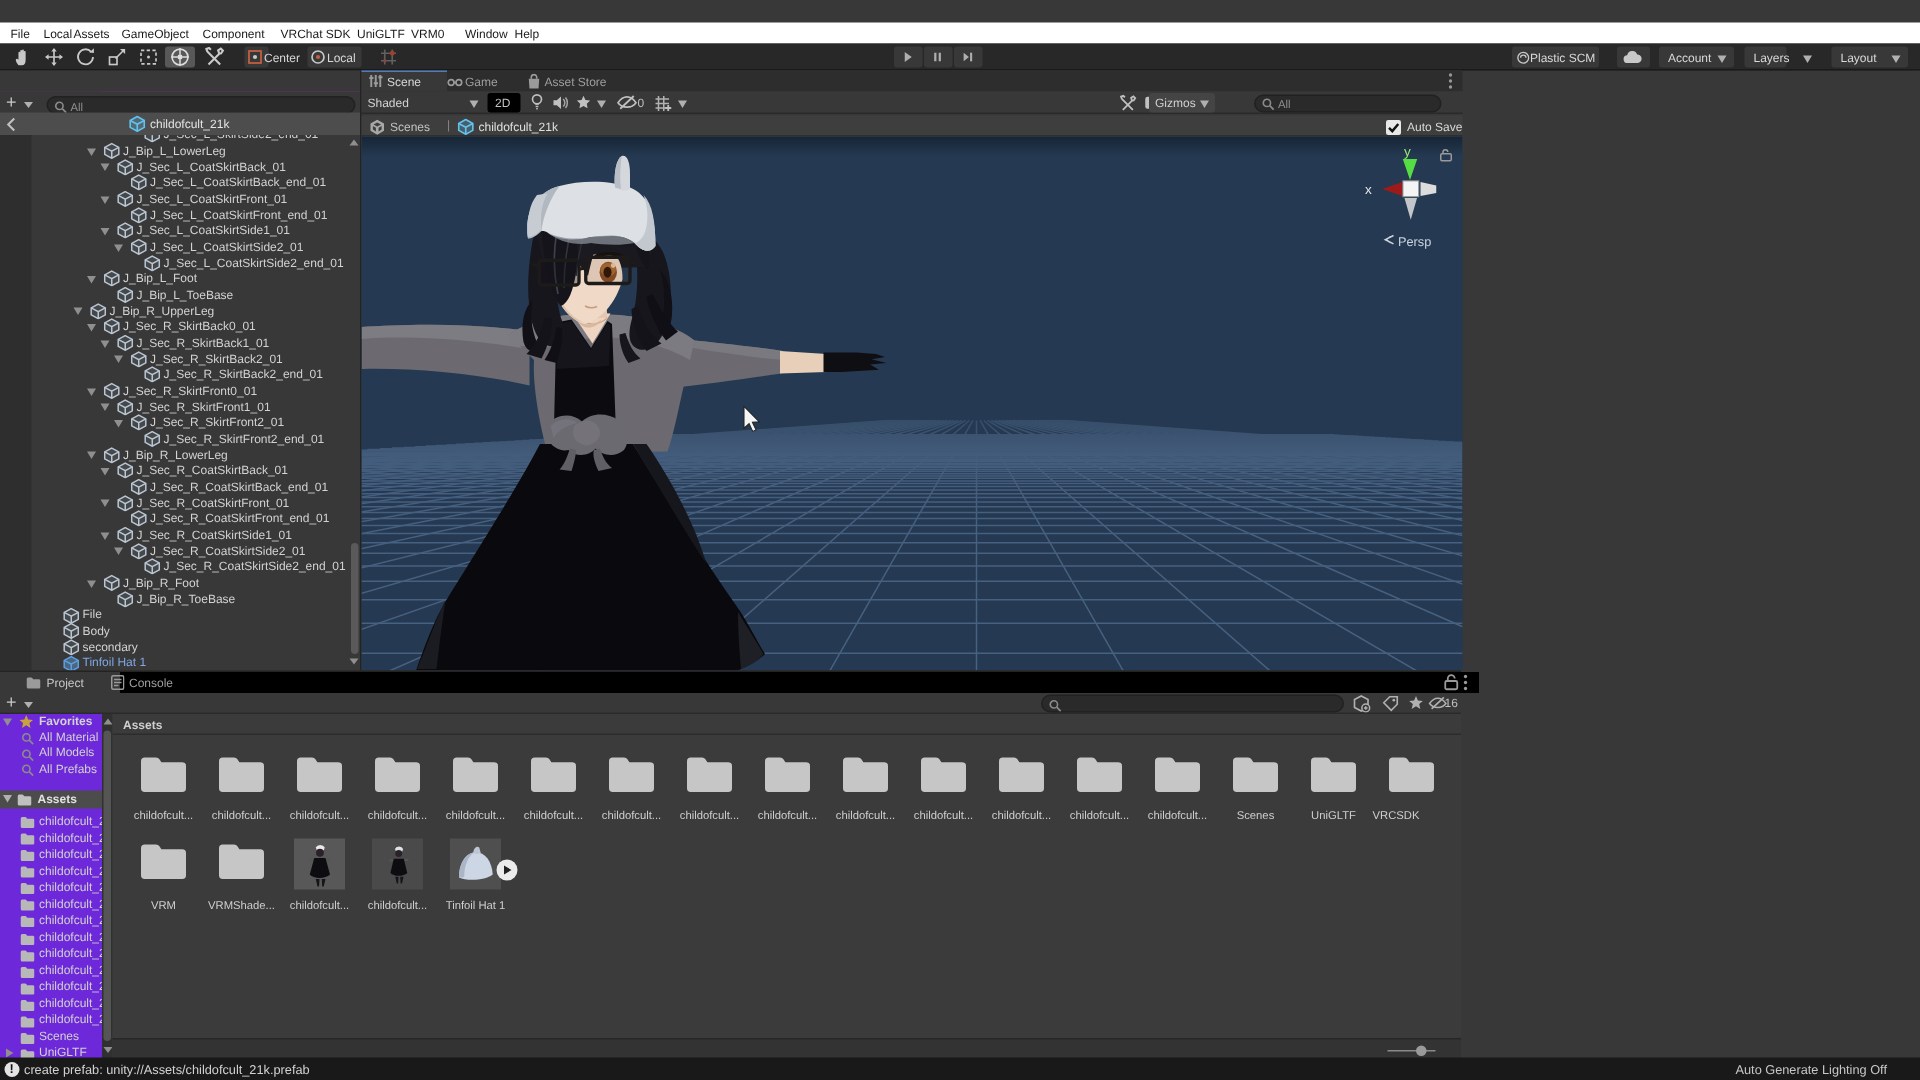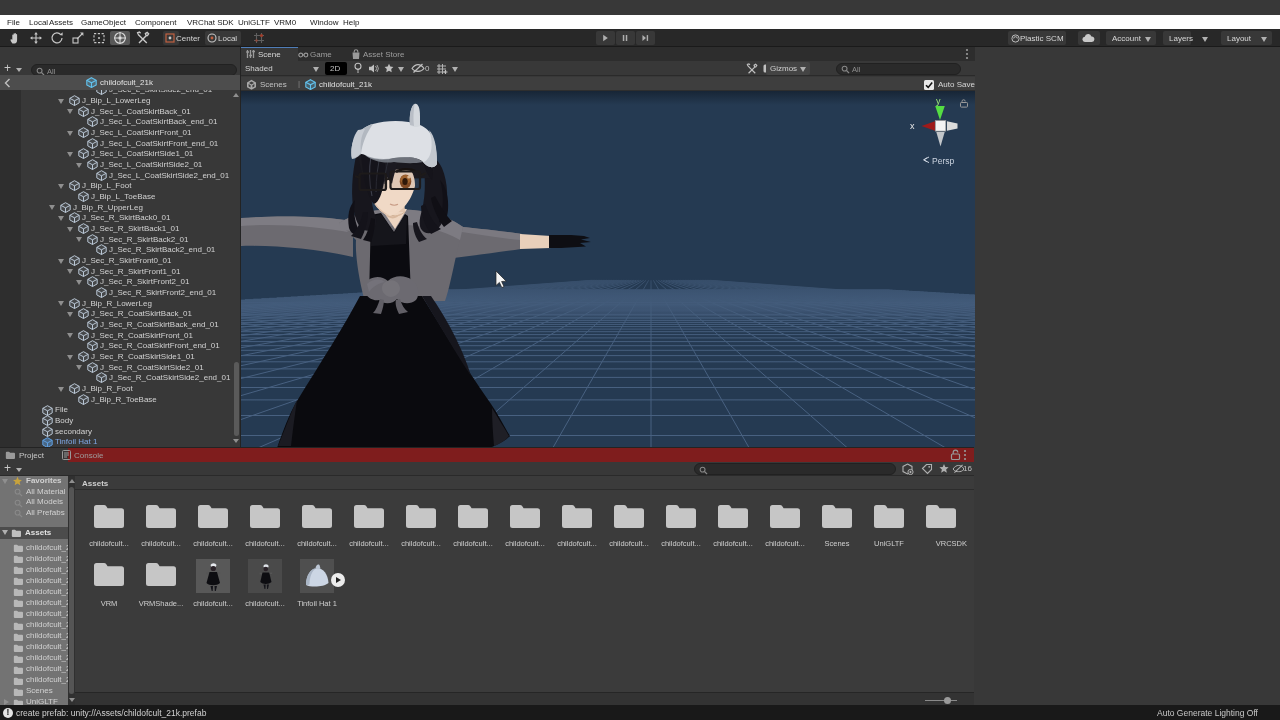--- a/index.html
+++ b/index.html
@@ -739,21 +739,21 @@
 <g stroke="#9a9a9a" stroke-width="1" fill="none">
               <rect x="959.5" y="102.5" width="7" height="4.6" rx="0.8"></rect>
               <path d="M961 102.5 V101.4 a1.6 1.6 0 0 1 3.2 0"></path>
             </g>
 </g>
 <path d="M495 271 L495 285.5 L498.4 282.4 L500.8 287.6 L503 286.6 L500.6 281.5 L505.2 281.2 Z" fill="#f5f5f5" stroke="#222" stroke-width="0.7"></path>
 </svg>
 </div>
 </div>
 <div class="abs" style="left:0;top:447px;width:974px;height:258px;background:#383838;border-top:1px solid #232323">
-<div class="abs" style="left:0;top:0;width:974px;height:14px;background:#7f1d1d">
+<div class="abs" style="left:12px;top:0;width:974px;height:14px;background:#000000">
 <div class="abs" style="left:0;top:0;width:68px;height:14px;background:#383838"></div>
 <svg width="10" height="10" viewBox="0 0 12 12" style="position:absolute;left:5px;top:2px">
           <path d="M1 3.2 Q1 2 2.2 2 L4.6 2 Q5.2 2 5.6 2.6 L6.1 3.4 L10.8 3.4 Q12 3.4 12 4.6 L12 9.6 Q12 10.8 10.8 10.8 L2.2 10.8 Q1 10.8 1 9.6 Z" fill="#9a9a9a"></path>
         </svg>
 <div class="txt" style="left:19px;top:2.5px;font-size:8px;color:#c8c8c8">Project</div>
 <svg width="9" height="10" viewBox="0 0 9 10" style="position:absolute;left:62px;top:2px">
           <rect x="0.5" y="0.5" width="8" height="9" rx="1" fill="none" stroke="#9a9a9a"></rect>
           <path d="M2 3 H7 M2 5 H7 M2 7 H5" stroke="#9a9a9a" stroke-width="1"></path>
         </svg>
 <div class="txt" style="left:74px;top:2.5px;font-size:8px;color:#9e9e9e">Console</div>
@@ -787,21 +787,21 @@
         </svg>
 <svg width="12" height="12" viewBox="0 0 12 12" style="position:absolute;left:938px;top:1px">
           <path d="M6 1 L7.3 4 L10.6 4.3 L8.1 6.4 L8.9 9.7 L6 7.9 L3.1 9.7 L3.9 6.4 L1.4 4.3 L4.7 4 Z" fill="#b0b0b0"></path>
         </svg>
 <svg width="13" height="10" viewBox="0 0 14 11" style="position:absolute;left:952px;top:2px">
           <path d="M1 5.5 C3 2.6 5 1.6 7 1.6 C9 1.6 11 2.6 13 5.5 C11 8.4 9 8.4 7 8.4 C5 8.4 3 8.4 1 5.5 Z" fill="none" stroke="#b0b0b0" stroke-width="1.1"></path>
           <line x1="2.5" y1="9.5" x2="11.5" y2="1" stroke="#b0b0b0" stroke-width="1.2"></line>
         </svg>
 <div class="txt" style="left:963px;top:2px;font-size:8px;color:#c0c0c0">16</div>
 </div>
-<div class="abs" style="left:0;top:28px;width:68px;height:230px;background:#737373;overflow:hidden">
+<div class="abs" style="left:0;top:28px;width:68px;height:230px;background:#6d28d9;overflow:hidden">
 <div style="position:absolute;left:2px;top:2.5px;width:0;height:0;border-left:3.5px solid transparent;border-right:3.5px solid transparent;border-top:5.04px solid #8f8f8f"></div>
 <svg width="11" height="11" viewBox="0 0 12 12" style="position:absolute;left:12px;top:0px">
           <path d="M6 0.8 L7.4 4 L10.9 4.3 L8.3 6.6 L9.1 10.1 L6 8.2 L2.9 10.1 L3.7 6.6 L1.1 4.3 L4.6 4 Z" fill="#c8a33c"></path>
         </svg>
 <div class="txt" style="left:26px;top:0px;font-size:8px;color:#d2d2d2;font-weight:bold">Favorites</div>
 <svg width="9" height="9" viewBox="0 0 10 10" style="position:absolute;left:14px;top:12.0px">
           <circle cx="4" cy="4" r="2.7" fill="none" stroke="#8a8a8a" stroke-width="1.2"></circle>
           <line x1="6.1" y1="6.1" x2="9" y2="9" stroke="#8a8a8a" stroke-width="1.3"></line>
         </svg>
 <div class="txt" style="left:26px;top:10.5px;font-size:8px;color:#d2d2d2">All Material</div>
@@ -952,21 +952,21 @@
           <path d="M2 4.5 Q2 2 4.5 2 L12 2 Q13.5 2 14.3 3.2 L15.6 5.2 L29.5 5.2 Q32 5.2 32 7.7 L32 22.5 Q32 25 29.5 25 L4.5 25 Q2 25 2 22.5 Z" fill="#c6c6c6"></path>
         </svg>
 <div class="txt" style="left:736px;top:63px;width:52px;text-align:center;font-size:7.5px;color:#cfcfcf">Scenes</div>
 <svg width="34" height="27" viewBox="0 0 34 27" style="position:absolute;left:797px;top:27px">
           <path d="M2 4.5 Q2 2 4.5 2 L12 2 Q13.5 2 14.3 3.2 L15.6 5.2 L29.5 5.2 Q32 5.2 32 7.7 L32 22.5 Q32 25 29.5 25 L4.5 25 Q2 25 2 22.5 Z" fill="#c6c6c6"></path>
         </svg>
 <div class="txt" style="left:788px;top:63px;width:52px;text-align:center;font-size:7.5px;color:#cfcfcf">UniGLTF</div>
 <svg width="34" height="27" viewBox="0 0 34 27" style="position:absolute;left:849px;top:27px">
           <path d="M2 4.5 Q2 2 4.5 2 L12 2 Q13.5 2 14.3 3.2 L15.6 5.2 L29.5 5.2 Q32 5.2 32 7.7 L32 22.5 Q32 25 29.5 25 L4.5 25 Q2 25 2 22.5 Z" fill="#c6c6c6"></path>
         </svg>
-<div class="txt" style="left:840px;top:63px;width:52px;text-align:right;font-size:7.5px;color:#cfcfcf">VRCSDK</div>
+<div class="txt" style="left:840px;top:63px;width:52px;text-align:left;font-size:7.5px;color:#cfcfcf">VRCSDK</div>
 </div>
 <svg width="34" height="27" viewBox="0 0 34 27" style="position:absolute;left:92px;top:113px">
         <path d="M2 4.5 Q2 2 4.5 2 L12 2 Q13.5 2 14.3 3.2 L15.6 5.2 L29.5 5.2 Q32 5.2 32 7.7 L32 22.5 Q32 25 29.5 25 L4.5 25 Q2 25 2 22.5 Z" fill="#c6c6c6"></path>
       </svg>
 <svg width="34" height="27" viewBox="0 0 34 27" style="position:absolute;left:144px;top:113px">
         <path d="M2 4.5 Q2 2 4.5 2 L12 2 Q13.5 2 14.3 3.2 L15.6 5.2 L29.5 5.2 Q32 5.2 32 7.7 L32 22.5 Q32 25 29.5 25 L4.5 25 Q2 25 2 22.5 Z" fill="#c6c6c6"></path>
       </svg>
 <div class="abs" style="left:196px;top:111px;width:34px;height:34px;background:#585858;overflow:hidden"><svg width="34" height="34" viewBox="0 0 34 34">
           <g>
             <path d="M14.5 6 a3.2 2.6 0 0 1 6 0 l-0.6 1.8 h-4.6 Z" fill="#e6e9ee"></path>

